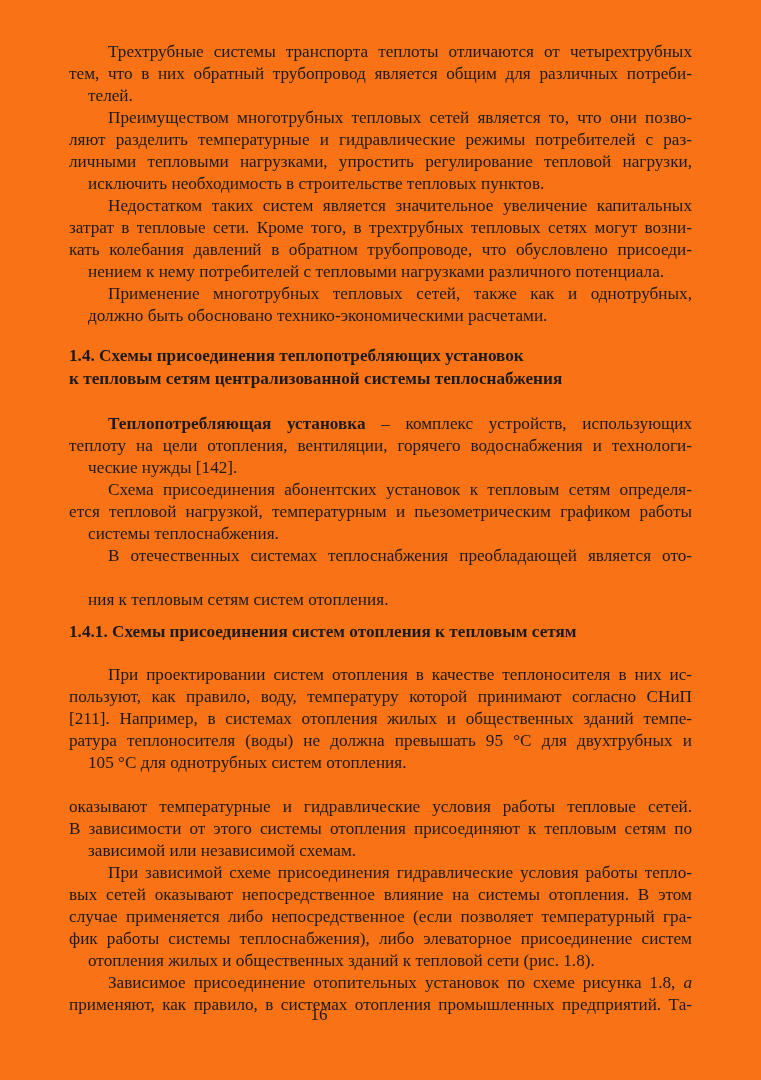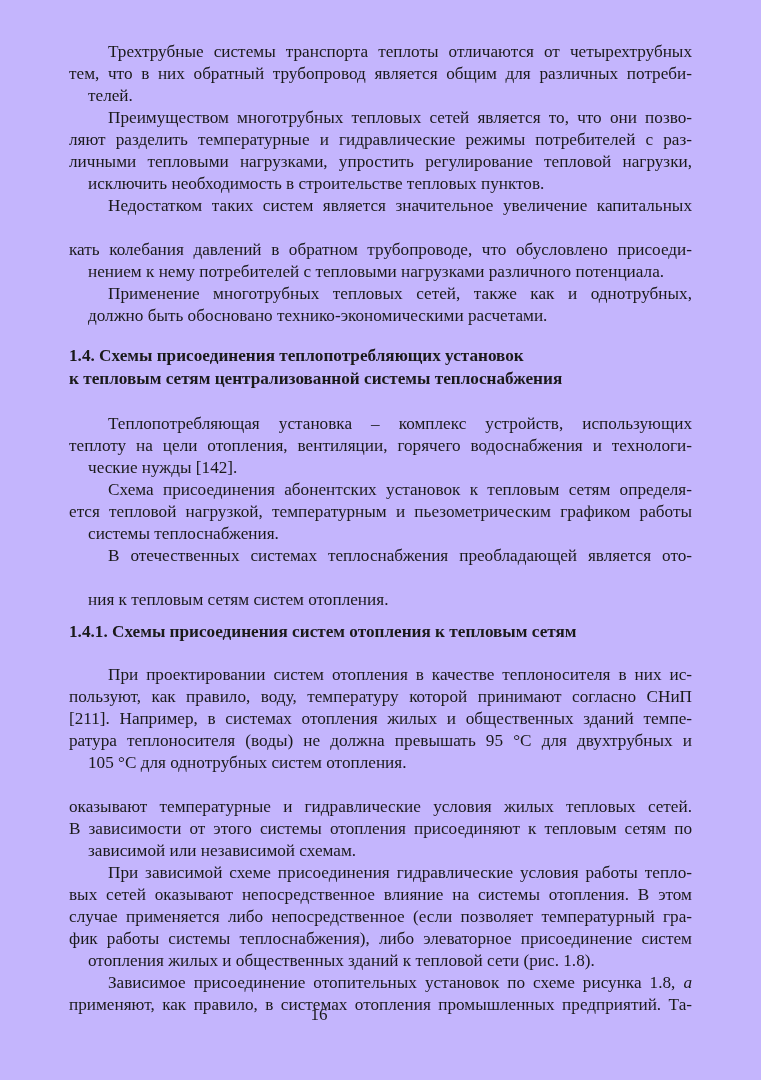--- a/index.html
+++ b/index.html
@@ -13,21 +13,21 @@
       position: relative;
       overflow: hidden;
       font-family: "Liberation Serif", "DejaVu Serif", serif;
       color: #1a1a1a;
     }
     .page {
       position: absolute;
       left: 0; top: 0;
       width: 761px;
       height: 1080px;
-      background: #c4b5fd;
+      background: #f97316;
     }
     .line {
       position: absolute;
       left: 69px;
       width: 623px;
       height: 22px;
       font-size: 17.2px;
       line-height: 22px;
       white-space: nowrap;
       text-align: justify;
@@ -45,21 +45,21 @@
     .heading {
       position: absolute;
       left: 69px;
       width: 623px;
       height: 22px;
       font-size: 17.2px;
       line-height: 22px;
       font-weight: bold;
       white-space: nowrap;
     }
-    .bold { font-weight: normal; margin-top: 20px; }
+    .bold { font-weight: bold; margin-top: 20px; }
     .italic { font-style: italic; }
     .pagenum {
       position: absolute;
       left: 0;
       width: 638px;
       top: 1005px;
       text-align: center;
       font-size: 17px;
       line-height: 22px;
     }
@@ -72,20 +72,21 @@
   <div class="line indent" style="top:41px">Трехтрубные системы транспорта теплоты отличаются от четырехтрубных</div>
   <div class="line" style="top:63px">тем, что в них обратный трубопровод является общим для различных потреби-</div>
   <div class="line last" style="top:85px">телей.</div>
 
   <div class="line indent" style="top:107px">Преимуществом многотрубных тепловых сетей является то, что они позво-</div>
   <div class="line" style="top:129px">ляют разделить температурные и гидравлические режимы потребителей с раз-</div>
   <div class="line" style="top:151px">личными тепловыми нагрузками, упростить регулирование тепловой нагрузки,</div>
   <div class="line last" style="top:173px">исключить необходимость в строительстве тепловых пунктов.</div>
 
   <div class="line indent" style="top:195px">Недостатком таких систем является значительное увеличение капитальных</div>
+  <div class="line" style="top:217px">затрат в тепловые сети. Кроме того, в трехтрубных тепловых сетях могут возни-</div>
   <div class="line" style="top:239px">кать колебания давлений в обратном трубопроводе, что обусловлено присоеди-</div>
   <div class="line last" style="top:261px">нением к нему потребителей с тепловыми нагрузками различного потенциала.</div>
 
   <div class="line indent" style="top:283px">Применение многотрубных тепловых сетей, также как и однотрубных,</div>
   <div class="line last" style="top:305px">должно быть обосновано технико-экономическими расчетами.</div>
 
   <div class="heading" style="top:345px">1.4. Схемы присоединения теплопотребляющих установок</div>
   <div class="heading" style="top:368px">к тепловым сетям централизованной системы теплоснабжения</div>
 
   <div class="line indent" style="top:413px"><span class="bold">Теплопотребляющая установка</span><span> – комплекс устройств, использующих</span></div>
@@ -100,21 +101,21 @@
   <div class="line last" style="top:589px">ния к тепловым сетям систем отопления.</div>
 
   <div class="heading" style="top:621px">1.4.1. Схемы присоединения систем отопления к тепловым сетям</div>
 
   <div class="line indent" style="top:664px">При проектировании систем отопления в качестве теплоносителя в них ис-</div>
   <div class="line" style="top:686px">пользуют, как правило, воду, температуру которой принимают согласно СНиП</div>
   <div class="line" style="top:708px">[211]. Например, в системах отопления жилых и общественных зданий темпе-</div>
   <div class="line" style="top:730px">ратура теплоносителя (воды) не должна превышать 95 °С для двухтрубных и</div>
   <div class="line last" style="top:752px">105 °С для однотрубных систем отопления.</div>
 
-  <div class="line" style="top:796px">оказывают температурные и гидравлические условия жилых тепловых сетей.</div>
+  <div class="line" style="top:796px">оказывают температурные и гидравлические условия работы тепловые сетей.</div>
   <div class="line" style="top:818px">В зависимости от этого системы отопления присоединяют к тепловым сетям по</div>
   <div class="line last" style="top:840px">зависимой или независимой схемам.</div>
 
   <div class="line indent" style="top:862px">При зависимой схеме присоединения гидравлические условия работы тепло-</div>
   <div class="line" style="top:884px">вых сетей оказывают непосредственное влияние на системы отопления. В этом</div>
   <div class="line" style="top:928px">фик работы системы теплоснабжения), либо элеваторное присоединение систем</div>
   <div class="line" style="top:906px">случае применяется либо непосредственное (если позволяет температурный гра-</div>
   <div class="line last" style="top:950px">отопления жилых и общественных зданий к тепловой сети (рис. 1.8).</div>
 
   <div class="line indent" style="top:972px"><span>Зависимое присоединение отопительных установок по схеме рисунка 1.8, </span><span class="italic">а</span></div>

